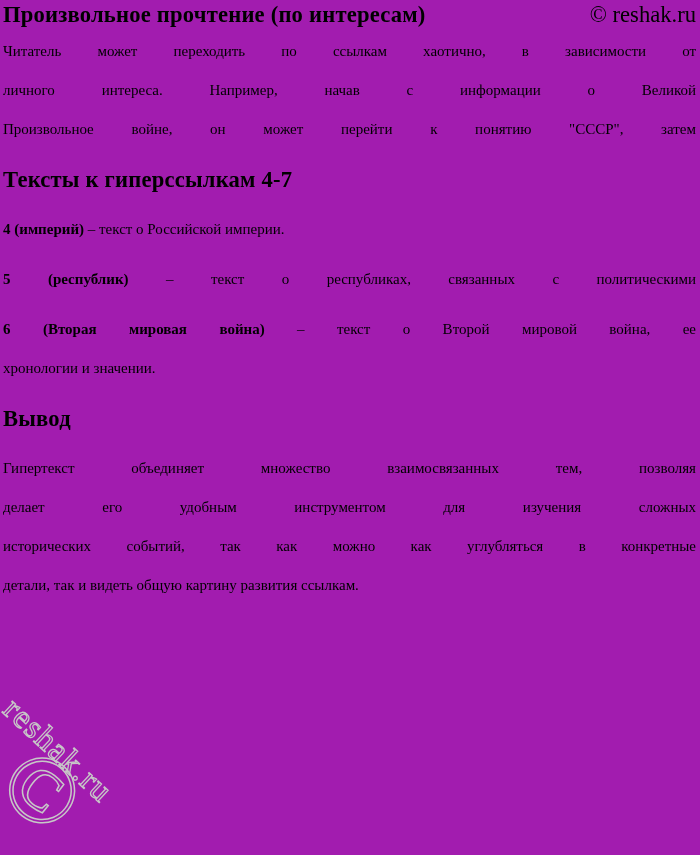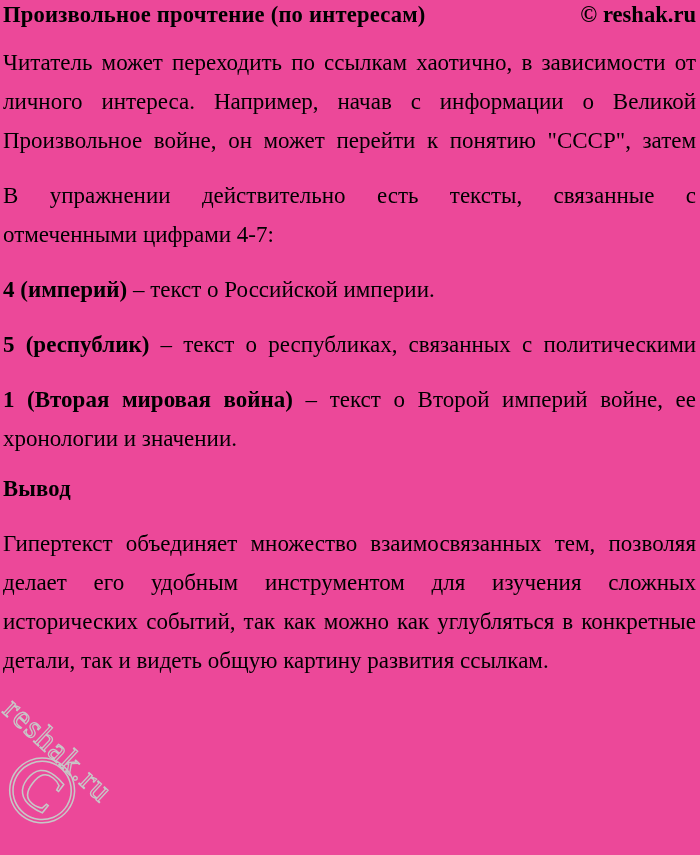--- a/index.html
+++ b/index.html
@@ -13,45 +13,45 @@
     overflow: hidden;
     font-family: "Liberation Serif", "DejaVu Serif", serif;
     color: #000000;
   }
   .page {
     position: relative;
     width: 700px;
     height: 855px;
     box-sizing: border-box;
     padding: 3px 4px 0 3px;
-    background: #ec4899;
+    background: #a21caf;
   }
   
   .header-row {
     display: flex;
     justify-content: space-between;
     align-items: flex-start;
     line-height: 24px;
     margin: 0 0 5px 0;
     position: relative;
     z-index: 1;
   }
   .doc-title {
     font-size: 22.6px;
     font-weight: bold;
     letter-spacing: 0.2px;
   }
   .doc-copyright {
     font-size: 22.6px;
-    font-weight: bold;
+    font-weight: normal;
   }
   
   .para {
-    font-size: 23px;
-    margin: 16px 0 11px 0;
+    font-size: 15px;
+    margin: 5px 0 11px 0;
     position: relative;
     z-index: 1;
   }
   .para .line {
     display: block;
     height: 39px;
     line-height: 39px;
     overflow: hidden;
     white-space: nowrap;
   }
@@ -116,37 +116,34 @@
     <span class="doc-title">Произвольное прочтение (по интересам)</span>
     <span class="doc-copyright">© reshak.ru</span>
   </div>
 
   <div class="para">
       <div class="line just"><span>Читатель может переходить по ссылкам хаотично, в зависимости от</span></div>
       <div class="line just"><span>личного интереса. Например, начав с информации о Великой</span></div>
       <div class="line just"><span>Произвольное войне, он может перейти к понятию "СССР", затем</span></div>
     </div>
 
+  <h2 class="head">Тексты к гиперссылкам 4-7</h2>
 
-  <div class="para">
-      <div class="line just"><span>В упражнении действительно есть тексты, связанные с гиперссылками,</span></div>
-      <div class="line"><span>отмеченными цифрами 4-7:</span></div>
-    </div>
 
   <div class="para">
       <div class="line"><span class="b">4 (империй)</span><span> – текст о Российской империи.</span></div>
     </div>
 
   <div class="para">
       <div class="line just"><span class="b">5 (республик)</span><span> – текст о республиках, связанных с политическими</span></div>
     </div>
 
 
   <div class="para">
-      <div class="line just"><span class="b">1 (Вторая мировая война)</span><span> – текст о Второй империй войне, ее</span></div>
+      <div class="line just"><span class="b">6 (Вторая мировая война)</span><span> – текст о Второй мировой война, ее</span></div>
       <div class="line"><span>хронологии и значении.</span></div>
     </div>
 
   <h2 class="head">Вывод</h2>
 
   <div class="para">
       <div class="line just"><span>Гипертекст объединяет множество взаимосвязанных тем, позволяя</span></div>
       <div class="line just"><span>делает его удобным инструментом для изучения сложных</span></div>
       <div class="line just"><span>исторических событий, так как можно как углубляться в конкретные</span></div>
       <div class="line"><span>детали, так и видеть общую картину развития ссылкам.</span></div>

